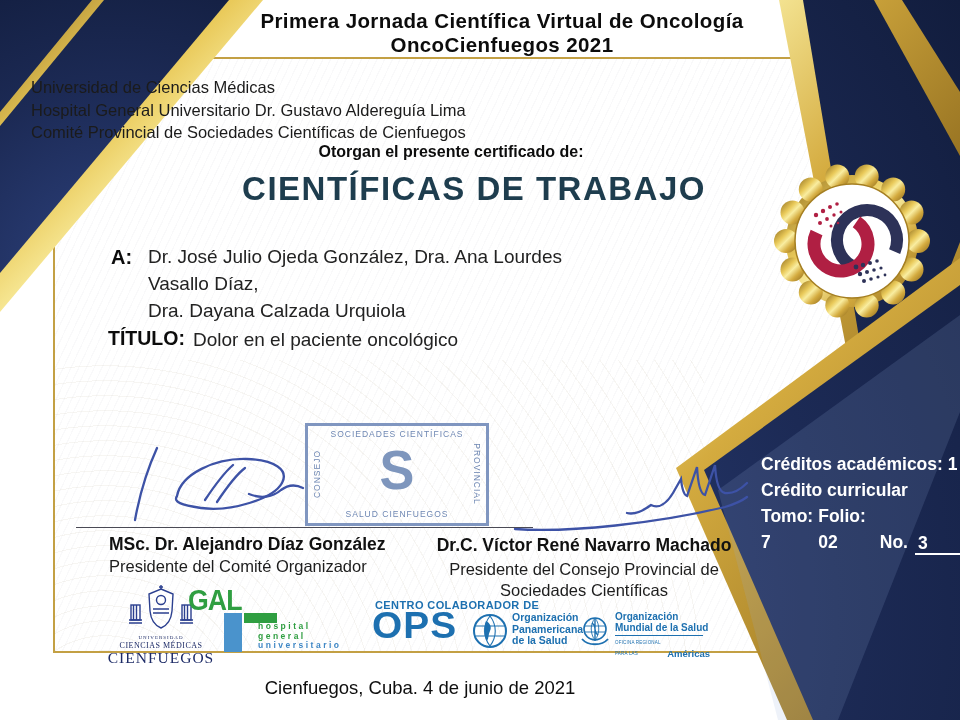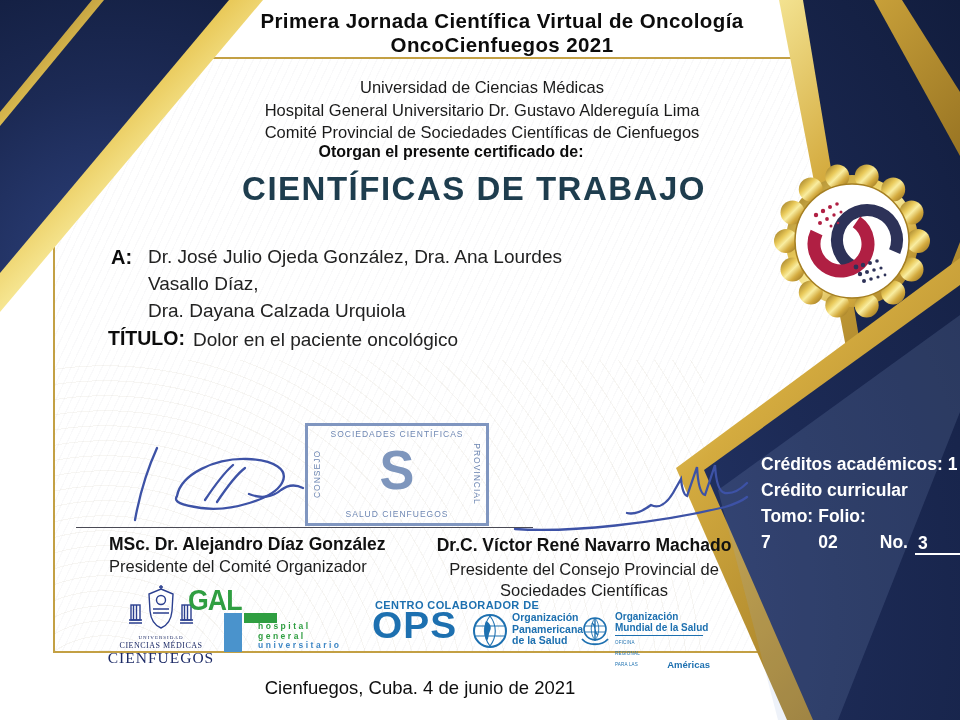--- a/index.html
+++ b/index.html
@@ -34,21 +34,21 @@
     clip-path:polygon(676px 468px,960px 258px,960px 720px,787px 720px);}
   .br-navy{left:0;top:0;width:960px;height:720px;z-index:2;
     clip-path:polygon(704px 470px,960px 285px,960px 720px,813px 720px);}
   .br-light{left:0;top:0;width:960px;height:720px;z-index:3;background:rgba(150,172,215,0.16);
     clip-path:polygon(718px 490px,960px 315px,960px 412px,838px 720px,778px 720px);}
 
   
   .medallion{left:741px;top:161px;width:160px;height:160px;z-index:4;}
   .header-title{left:0;top:9px;width:942px;text-align:center;font-weight:bold;
     font-size:20.5px;line-height:24px;color:#0c0c0c;letter-spacing:0.4px;z-index:5;}
-  .institutions{left:0;top:76px;width:902px;text-align:center;font-size:16.5px;
+  .institutions{left:0;top:76px;width:902px;font-size:16.5px;
     line-height:22.5px;color:#1b1b1b;z-index:5;}
   .otorgan{left:0;top:143px;width:840px;text-align:center;font-weight:bold;
     font-size:16px;color:#0c0c0c;z-index:5;}
   .main-title{left:53px;top:170px;width:780px;text-align:center;font-weight:bold;
     font-size:33px;color:#1e3d4e;letter-spacing:1.5px;z-index:5;}
   .a-label{left:80px;top:246px;font-size:20px;font-weight:bold;color:#0c0c0c;z-index:5;}
   .a-names{left:117px;top:243px;width:450px;font-size:19px;line-height:27px;color:#222;z-index:5;}
   .titulo-label{left:77px;top:327px;font-size:19.5px;font-weight:bold;color:#0c0c0c;z-index:5;}
   .work-title{left:162px;top:329px;font-size:19px;color:#222;z-index:5;}
 
@@ -99,21 +99,21 @@
   .gal-line-blue{color:#3f87c5;}
   .logo-ops{left:372px;top:599px;width:330px;height:58px;color:#1d70b0;z-index:5;}
   .ops-top{position:absolute;left:3px;top:0;font-size:11px;font-weight:bold;letter-spacing:0.4px;}
   .ops-big{position:absolute;left:0;top:6px;font-size:37px;font-weight:bold;letter-spacing:1px;
     transform:scaleX(1.05);transform-origin:left;}
   .ops-globe1{position:absolute;left:100px;top:14px;}
   .ops-org1{position:absolute;left:140px;top:13px;font-size:10.5px;font-weight:bold;line-height:11.5px;}
   .ops-globe2{position:absolute;left:207px;top:16px;}
   .ops-org2{position:absolute;left:243px;top:12px;font-size:10px;font-weight:bold;line-height:11px;width:95px;}
   .ops-divider{border-top:1px solid #1d70b0;margin:2px 0 1px 0;width:88px;}
-  .ops-region{display:flex;align-items:flex-end;gap:14px;}
+  .ops-region{display:flex;align-items:flex-end;gap:3px;}
   .ops-region-small{font-size:4.5px;font-weight:normal;letter-spacing:0.2px;}
   .ops-region-big{font-size:9.5px;font-weight:bold;}
 
   .footer-date{left:53px;top:677px;width:672px;text-align:center;font-weight:normal;
     font-size:18.5px;color:#0e0e0e;z-index:5;}
 </style>
 </head>
 <body>
 
 <div class="stage">

